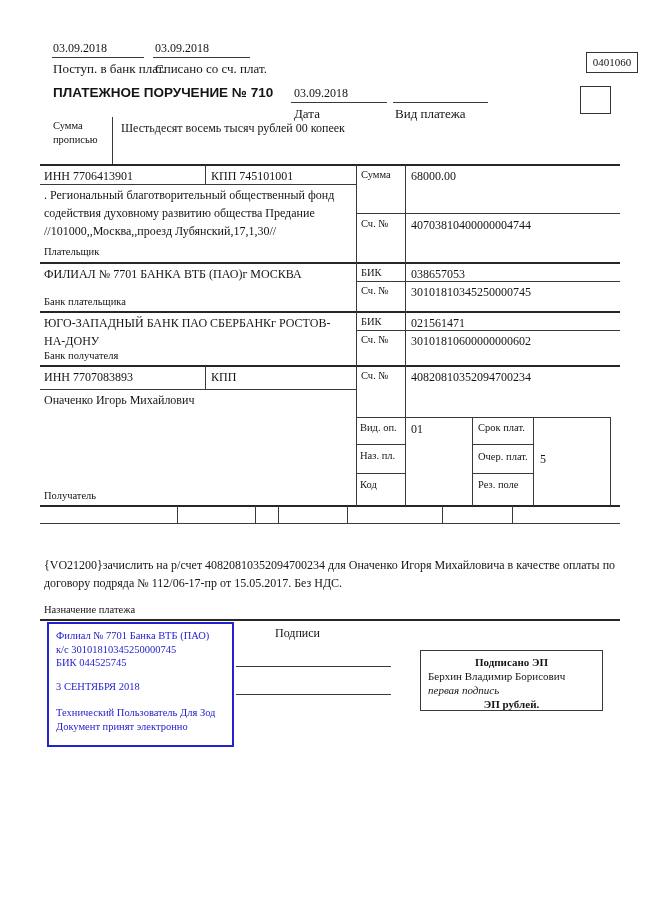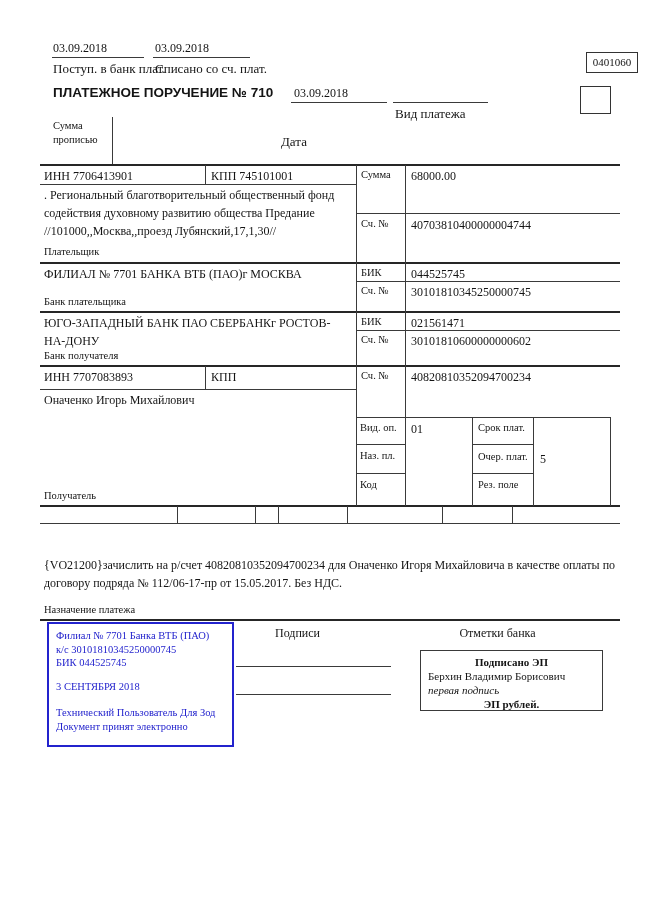--- a/index.html
+++ b/index.html
@@ -38,27 +38,28 @@
 
   <div class="t f12" style="left:155px;top:39px;">03.09.2018</div>
   <div class="hl" style="left:153px;top:57px;width:97px;"></div>
   <div class="t small" style="left:155px;top:61px;">Списано со сч. плат.</div>
 
   <div class="codebox" style="left:586px;top:37px;width:50px;height:19px;margin-top:15px;">0401060</div>
 
   <div class="t title" style="left:53px;top:85px;">ПЛАТЕЖНОЕ ПОРУЧЕНИЕ № 710</div>
   <div class="t f12" style="left:294px;top:84px;">03.09.2018</div>
   <div class="hl" style="left:291px;top:102px;width:96px;"></div>
-  <div class="t small" style="left:281px;top:106px;margin-top:28px;">Дата</div>
+  <div class="t small" style="left:294px;top:106px;">Дата</div>
   <div class="hl" style="left:393px;top:102px;width:95px;"></div>
   <div class="t small" style="left:395px;top:106px;">Вид платежа</div>
   <div class="emptybox" style="left:580px;top:86px;width:29px;height:26px;"></div>
 
   <div class="wrap lbl" style="left:53px;top:119px;width:58px;line-height:14px;">Сумма прописью</div>
   <div class="vl" style="left:112px;top:117px;height:48px;"></div>
+  <div class="t f12" style="left:121px;top:119px;">Шестьдесят восемь тысяч рублей 00 копеек</div>
 
   <div class="hl2" style="left:40px;top:164px;width:580px;"></div>
   <div class="hl2" style="left:40px;top:262px;width:580px;"></div>
   <div class="hl2" style="left:40px;top:311px;width:580px;"></div>
   <div class="hl2" style="left:40px;top:365px;width:580px;"></div>
   <div class="hl2" style="left:40px;top:505px;width:580px;"></div>
 
   <div class="hl" style="left:40px;top:184px;width:316px;"></div>
   <div class="hl" style="left:356px;top:213px;width:264px;"></div>
   <div class="hl" style="left:356px;top:281px;width:264px;"></div>
@@ -84,21 +85,21 @@
   <div class="t f12" style="left:411px;top:167px;">68000.00</div>
 
   <div class="wrap f12" style="left:44px;top:186px;width:315px;">. Региональный благотворительный общественный фонд содействия духовному развитию общества Предание //101000,,Москва,,проезд Лубянский,17,1,30//</div>
   <div class="t lbl" style="left:44px;top:246px;">Плательщик</div>
   <div class="t lbl" style="left:361px;top:218px;">Сч. №</div>
   <div class="t f12" style="left:411px;top:216px;">40703810400000004744</div>
 
   <div class="t f12" style="left:44px;top:265px;">ФИЛИАЛ № 7701 БАНКА ВТБ (ПАО)г МОСКВА</div>
   <div class="t lbl" style="left:44px;top:296px;">Банк плательщика</div>
   <div class="t lbl" style="left:361px;top:267px;">БИК</div>
-  <div class="t f12" style="left:411px;top:265px;">044525745</div>
+  <div class="t f12" style="left:411px;top:265px;">038657053</div>
   <div class="t lbl" style="left:361px;top:285px;">Сч. №</div>
   <div class="t f12" style="left:411px;top:283px;">30101810345250000745</div>
 
   <div class="wrap f12" style="left:44px;top:314px;width:300px;">ЮГО-ЗАПАДНЫЙ БАНК ПАО СБЕРБАНКг РОСТОВ-НА-ДОНУ</div>
   <div class="t lbl" style="left:44px;top:350px;">Банк получателя</div>
   <div class="t lbl" style="left:361px;top:316px;">БИК</div>
   <div class="t f12" style="left:411px;top:314px;">021561471</div>
   <div class="t lbl" style="left:361px;top:334px;">Сч. №</div>
   <div class="t f12" style="left:411px;top:332px;">30101810600000000602</div>
 
@@ -124,21 +125,20 @@
   <div class="vl" style="left:278px;top:506px;height:17px;"></div>
   <div class="vl" style="left:347px;top:506px;height:17px;"></div>
   <div class="vl" style="left:442px;top:506px;height:17px;"></div>
   <div class="vl" style="left:512px;top:506px;height:17px;"></div>
 
   <div class="wrap f12" style="left:44px;top:528px;width:580px;margin-top:28px;">{VO21200}зачислить на р/счет 40820810352094700234 для Оначенко Игоря Михайловича в качестве оплаты по договору подряда № 112/06-17-пр от 15.05.2017. Без НДС.</div>
   <div class="t lbl" style="left:44px;top:604px;">Назначение платежа</div>
   <div class="hl2" style="left:40px;top:619px;width:580px;"></div>
 
   <div class="t f12" style="left:240px;top:624px;width:115px;text-align:center;">Подписи</div>
-  <div class="t f12" style="left:400px;top:624px;width:195px;text-align:center;">Отметки банка</div>
 
   <div class="hl" style="left:236px;top:666px;width:155px;"></div>
   <div class="hl" style="left:236px;top:694px;width:155px;"></div>
 
   <div class="stamp">
     <div>Филиал № 7701 Банка ВТБ (ПАО)</div>
     <div>к/с 30101810345250000745</div>
     <div>БИК 044525745</div>
     <div style="margin-top:10px;">3 СЕНТЯБРЯ 2018</div>
     <div class="w" style="margin-top:13px;">Технический Пользователь Для Зод</div>

